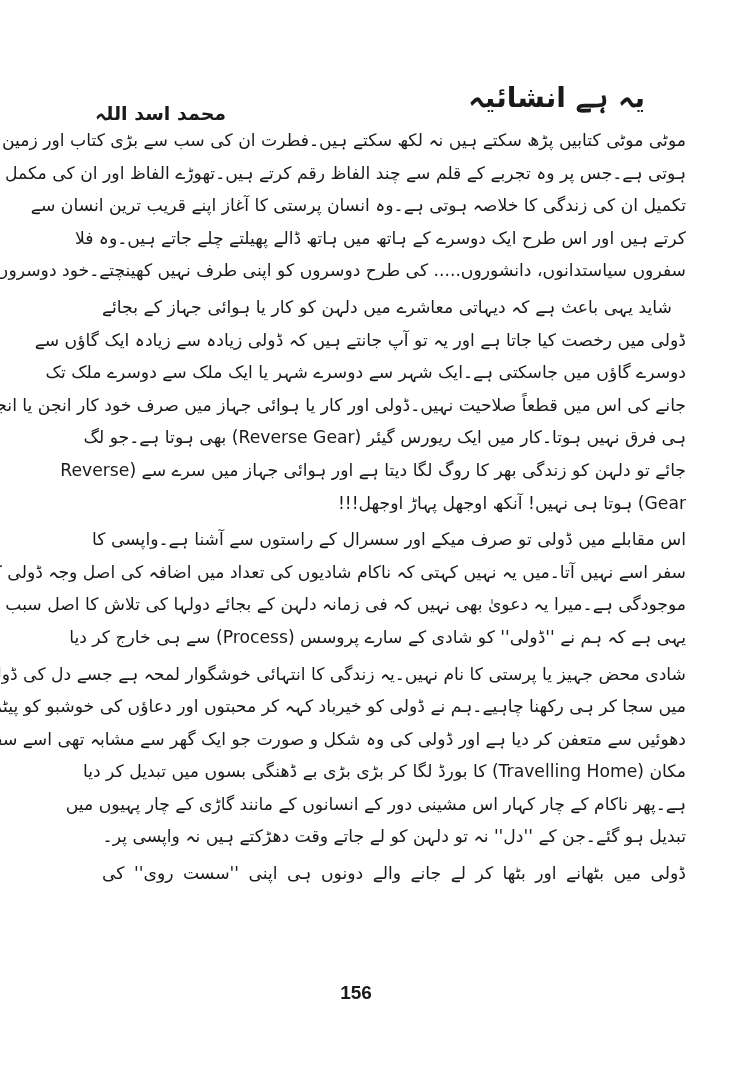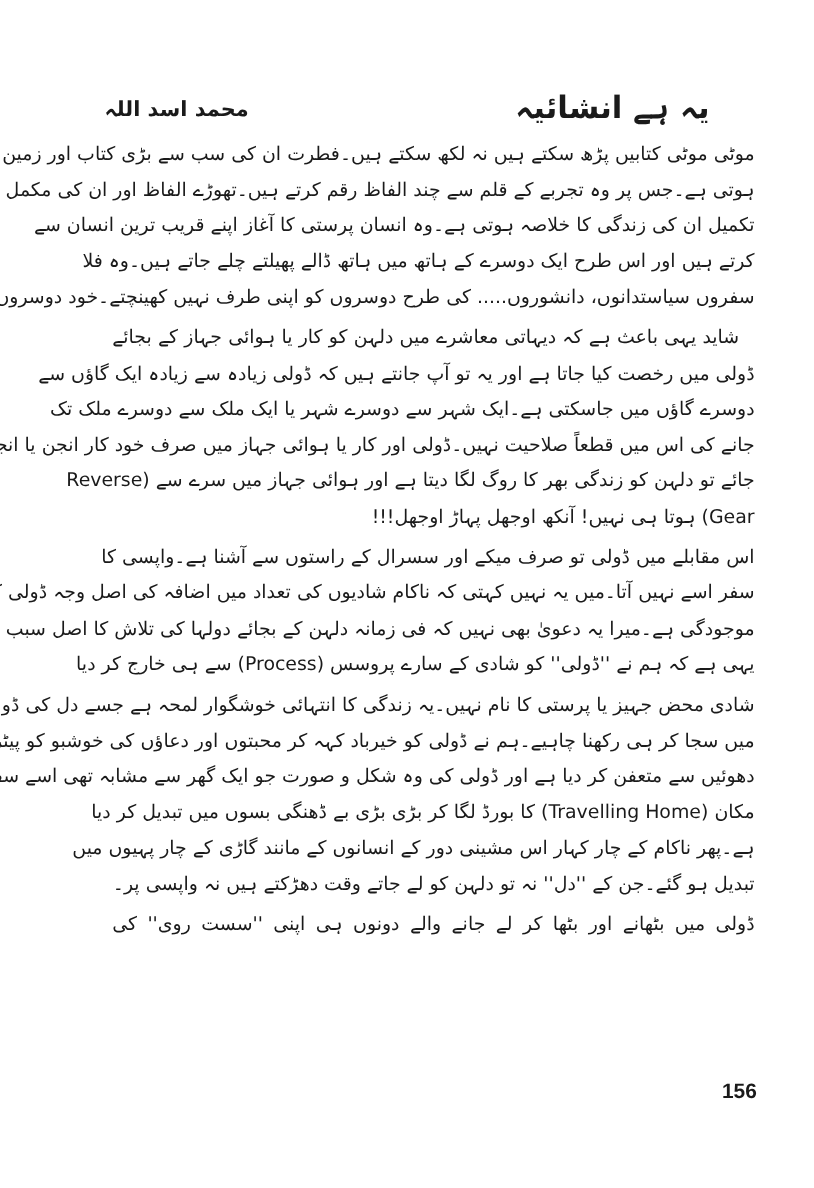--- a/index.html
+++ b/index.html
@@ -1,26 +1,26 @@
 <!DOCTYPE html>
 <html><head>
 <meta charset="utf-8">
 <style>
   html, body { margin: 0; padding: 0; background: #ffffff; }
   body { width: 740px; height: 1080px; position: relative; overflow: hidden; color: #1a1a1a; }
   .page { position: absolute; left: 0; top: 0; width: 740px; height: 1080px; background: #ffffff; }
   .header { position: absolute; top: 78px; left: 95px; right: 95px; height: 42px; direction: rtl; font-family: "DejaVu Sans", sans-serif; font-weight: bold; }
   .book-title { position: absolute; right: 0; top: 0; font-size: 28px; line-height: 40px; }
-  .author { position: absolute; left: 0; top: 6px; font-size: 19px; line-height: 30px; }
+  .author { position: absolute; left: 0; top: 20px; font-size: 19px; line-height: 30px; }
   .body-text { position: absolute; top: 124px; left: 102px; width: 584px; direction: rtl; font-family: "DejaVu Sans", sans-serif; font-size: 17.2px; line-height: 32.6px; text-align: justify; text-align-last: right; }
   .line { display: block; white-space: nowrap; height: 32.6px; overflow: visible; text-align: justify; text-align-last: justify; }
   .line.last { text-align-last: right; }
   .line.indent { padding-right: 14px; }
   .para-gap { height: 4px; }
-  .page-number { position: absolute; top: 982px; left: 4px; width: 684px; text-align: right; font-family: "Liberation Sans", sans-serif; font-size: 19px; font-weight: bold; }
+  .page-number { position: absolute; top: 982px; left: 14px; width: 684px; text-align: center; font-family: "Liberation Sans", sans-serif; font-size: 19px; font-weight: bold; }
 </style>
 </head>
 <body>
 
 <div class="page">
   <div class="header">
     <span class="book-title">یہ ہے انشائیہ</span>
     <span class="author">محمد اسد اللہ</span>
   </div>
 
@@ -31,20 +31,21 @@
       <span class="line">تکمیل ان کی زندگی کا خلاصہ ہوتی ہے۔وہ انسان پرستی کا آغاز اپنے قریب ترین انسان سے</span>
       <span class="line">کرتے ہیں اور اس طرح ایک دوسرے کے ہاتھ میں ہاتھ ڈالے پھیلتے چلے جاتے ہیں۔وہ فلا</span>
       <span class="line">سفروں سیاستدانوں، دانشوروں..... کی طرح دوسروں کو اپنی طرف نہیں کھینچتے۔خود دوسروں کی</span>
     </div>
     <div class="para-gap"></div>
     <div>
       <span class="line indent">شاید یہی باعث ہے کہ دیہاتی معاشرے میں دلہن کو کار یا ہوائی جہاز کے بجائے</span>
       <span class="line">ڈولی میں رخصت کیا جاتا ہے اور یہ تو آپ جانتے ہیں کہ ڈولی زیادہ سے زیادہ ایک گاؤں سے</span>
       <span class="line">دوسرے گاؤں میں جاسکتی ہے۔ایک شہر سے دوسرے شہر یا ایک ملک سے دوسرے ملک تک</span>
       <span class="line">جانے کی اس میں قطعاً صلاحیت نہیں۔ڈولی اور کار یا ہوائی جہاز میں صرف خود کار انجن یا انجنوں کا</span>
+      <span class="line">ہی فرق نہیں ہوتا۔کار میں ایک ریورس گیئر (Reverse Gear) بھی ہوتا ہے۔جو لگ</span>
       <span class="line">جائے تو دلہن کو زندگی بھر کا روگ لگا دیتا ہے اور ہوائی جہاز میں سرے سے (Reverse</span>
       <span class="line last">Gear) ہوتا ہی نہیں! آنکھ اوجھل پہاڑ اوجھل!!!</span>
     </div>
     <div class="para-gap"></div>
     <div>
       <span class="line">اس مقابلے میں ڈولی تو صرف میکے اور سسرال کے راستوں سے آشنا ہے۔واپسی کا</span>
       <span class="line">سفر اسے نہیں آتا۔میں یہ نہیں کہتی کہ ناکام شادیوں کی تعداد میں اضافہ کی اصل وجہ ڈولی کی عدم</span>
       <span class="line">موجودگی ہے۔میرا یہ دعویٰ بھی نہیں کہ فی زمانہ دلہن کے بجائے دولہا کی تلاش کا اصل سبب بھی</span>
       <span class="line">یہی ہے کہ ہم نے ''ڈولی'' کو شادی کے سارے پروسس (Process) سے ہی خارج کر دیا</span>
     </div>

